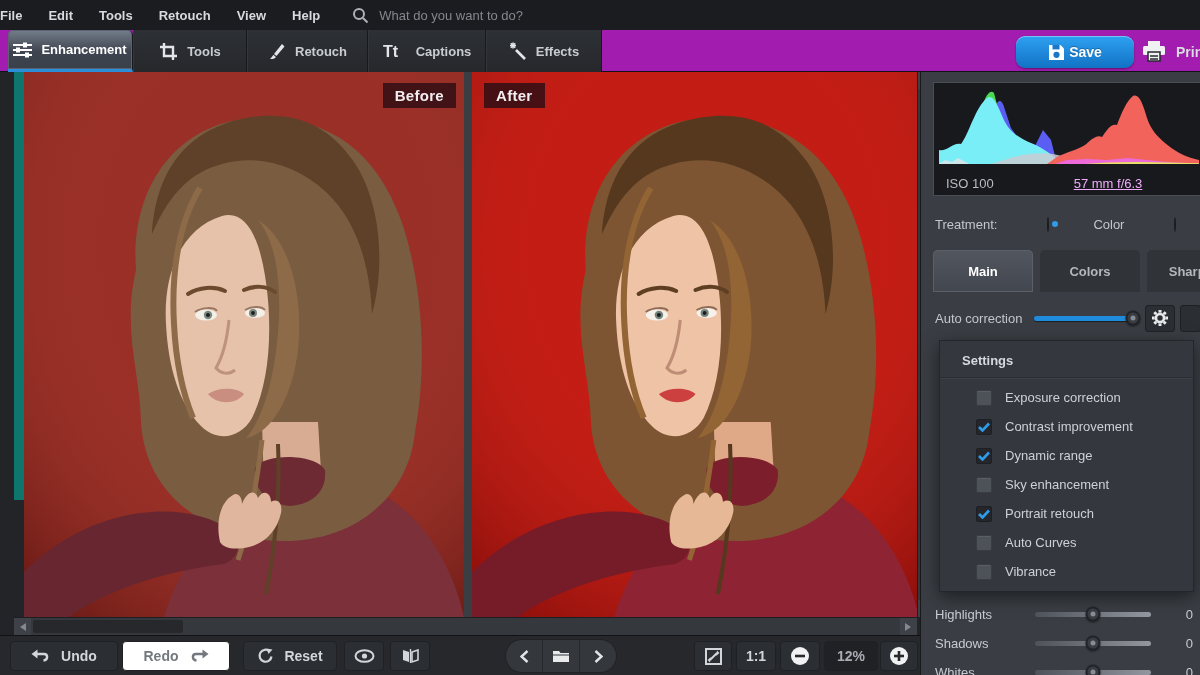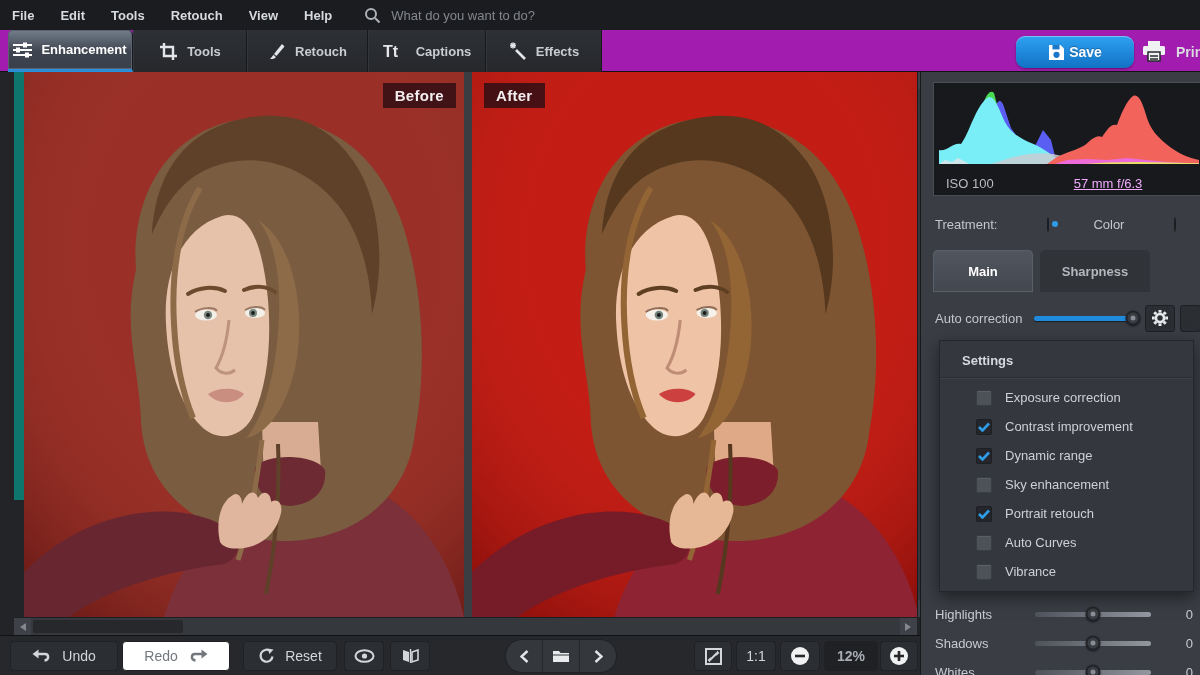--- a/index.html
+++ b/index.html
@@ -5,21 +5,21 @@
   html,body{margin:0;padding:0;}
   body{
     width:1200px;height:675px;overflow:hidden;position:relative;
     background:#222427;font-family:"Liberation Sans",sans-serif;
     -webkit-font-smoothing:antialiased;color:#c6c9ce;
   }
   .abs{position:absolute;}
   svg{display:block;}
 
   
-  .menubar{left:0;top:0;width:1200px;height:30px;background:#1a1c1f;display:flex;align-items:center;padding-left:12px;box-sizing:border-box;}
+  .menubar{left:0;top:0;width:1200px;height:30px;background:#1a1c1f;display:flex;align-items:center;box-sizing:border-box;}
   .menu-item{font-size:13px;font-weight:bold;color:#d7dade;margin-right:26px;cursor:default;}
   .searchbox{display:flex;align-items:center;gap:10px;margin-left:6px;}
   .search-ph{font-size:13px;color:#84888e;}
 
   
   .tabbar{left:0;top:30px;width:1200px;height:42px;background:#a21caf;border-bottom:1px solid #121316;box-sizing:border-box;}
   .tabstrip{position:absolute;left:8px;top:0;height:42px;display:flex;}
   .tool-tab{height:42px;display:flex;align-items:center;justify-content:center;gap:9px;
     background:linear-gradient(#2d3034,#26282c);border-right:1px solid #17191c;border-left:1px solid #33363a;
     box-sizing:border-box;cursor:pointer;}
@@ -58,21 +58,21 @@
   .tri{width:0;height:0;border:4px solid transparent;}
   .tri.t-up{border-bottom:6px solid #85898f;margin-top:-3px;}
   .tri.t-down{border-top:6px solid #85898f;margin-bottom:-3px;}
   .tri.t-left{border-right:6px solid #85898f;margin-left:-3px;}
   .tri.t-right{border-left:6px solid #85898f;margin-right:-3px;}
 
   
   .bottombar{left:0;top:635px;width:920px;height:40px;background:#26282c;border-top:1px solid #101214;box-sizing:border-box;}
   .bbtn{position:absolute;top:5px;height:30px;border-radius:4px;background:#2b2e33;border:1px solid #1f2125;
     display:flex;align-items:center;justify-content:center;gap:10px;box-sizing:border-box;cursor:pointer;color:#d3d6da;}
-  .bbtn .blabel{font-size:14px;font-weight:normal;color:#d3d6da;}
+  .bbtn .blabel{font-size:14px;font-weight:bold;color:#d3d6da;}
   .bbtn.disabled{background:#ffffff;cursor:default;}
   .bbtn.disabled .blabel{color:#73787f;}
   .nav-pill{position:absolute;left:505px;top:3px;width:112px;height:34px;border-radius:17px;background:#34373c;
     border:1px solid #1f2125;display:flex;align-items:center;box-sizing:border-box;overflow:hidden;}
   .pill-seg{flex:1;height:100%;display:flex;align-items:center;justify-content:center;cursor:pointer;}
   .pill-seg + .pill-seg{border-left:1px solid #26282c;}
   .zoom-box{position:absolute;left:824px;top:5px;width:54px;height:30px;background:#1f2125;border-radius:4px;
     display:flex;align-items:center;justify-content:center;}
   .zoom-box span{font-size:14px;font-weight:bold;color:#a9adb3;}
 
@@ -450,20 +450,23 @@
     <span class="radio is-on"></span>
     <span class="radio-label">Color</span>
     <span class="radio"></span>
     <span class="radio-label">Black &amp; White</span>
   </div>
 
   <div class="panel-tabs">
     <div class="ptab t-main active">
       <span class="ptab-label">Main</span>
     </div>
+    <div class="ptab t-colors">
+      <span class="ptab-label">Colors</span>
+    </div>
     <div class="ptab t-sharp">
       <span class="ptab-label">Sharpness</span>
     </div>
   </div>
 
   <div class="auto-row">
     <span class="auto-label">Auto correction</span>
     <div class="auto-track">
       <div class="knob" style="left:100%"></div>
     </div>

